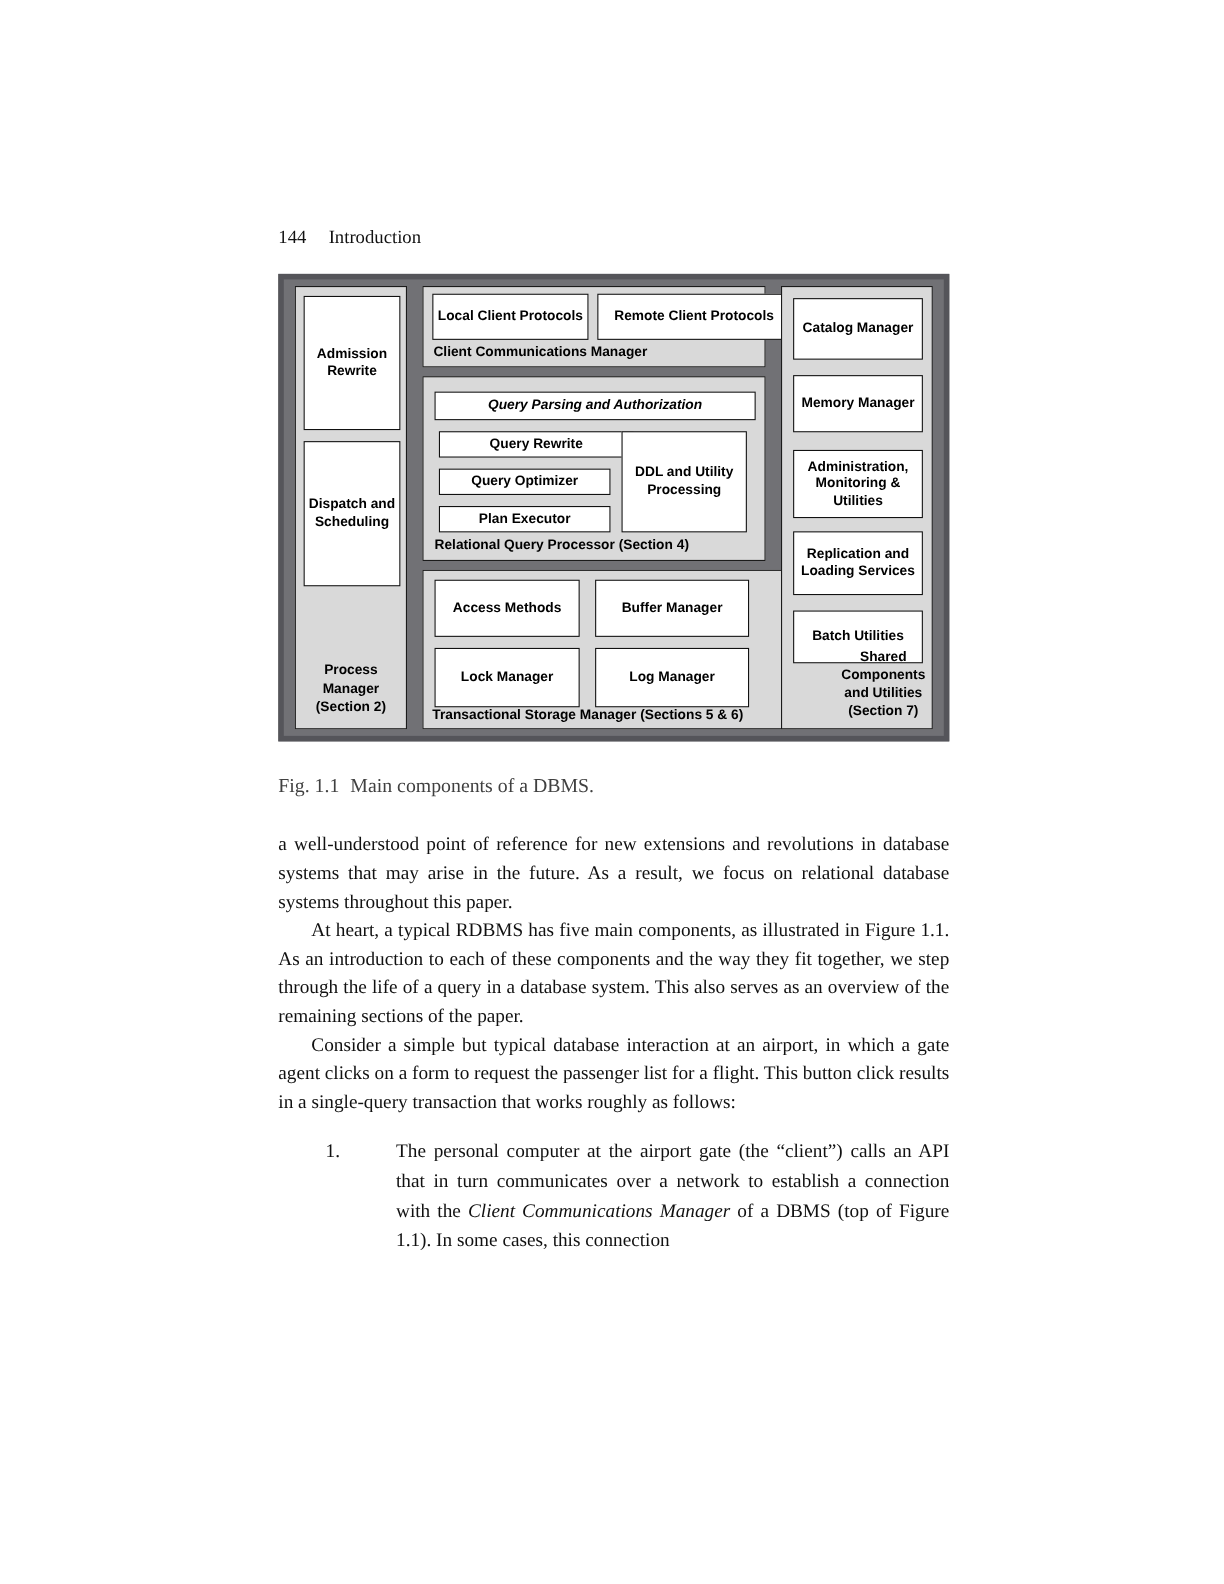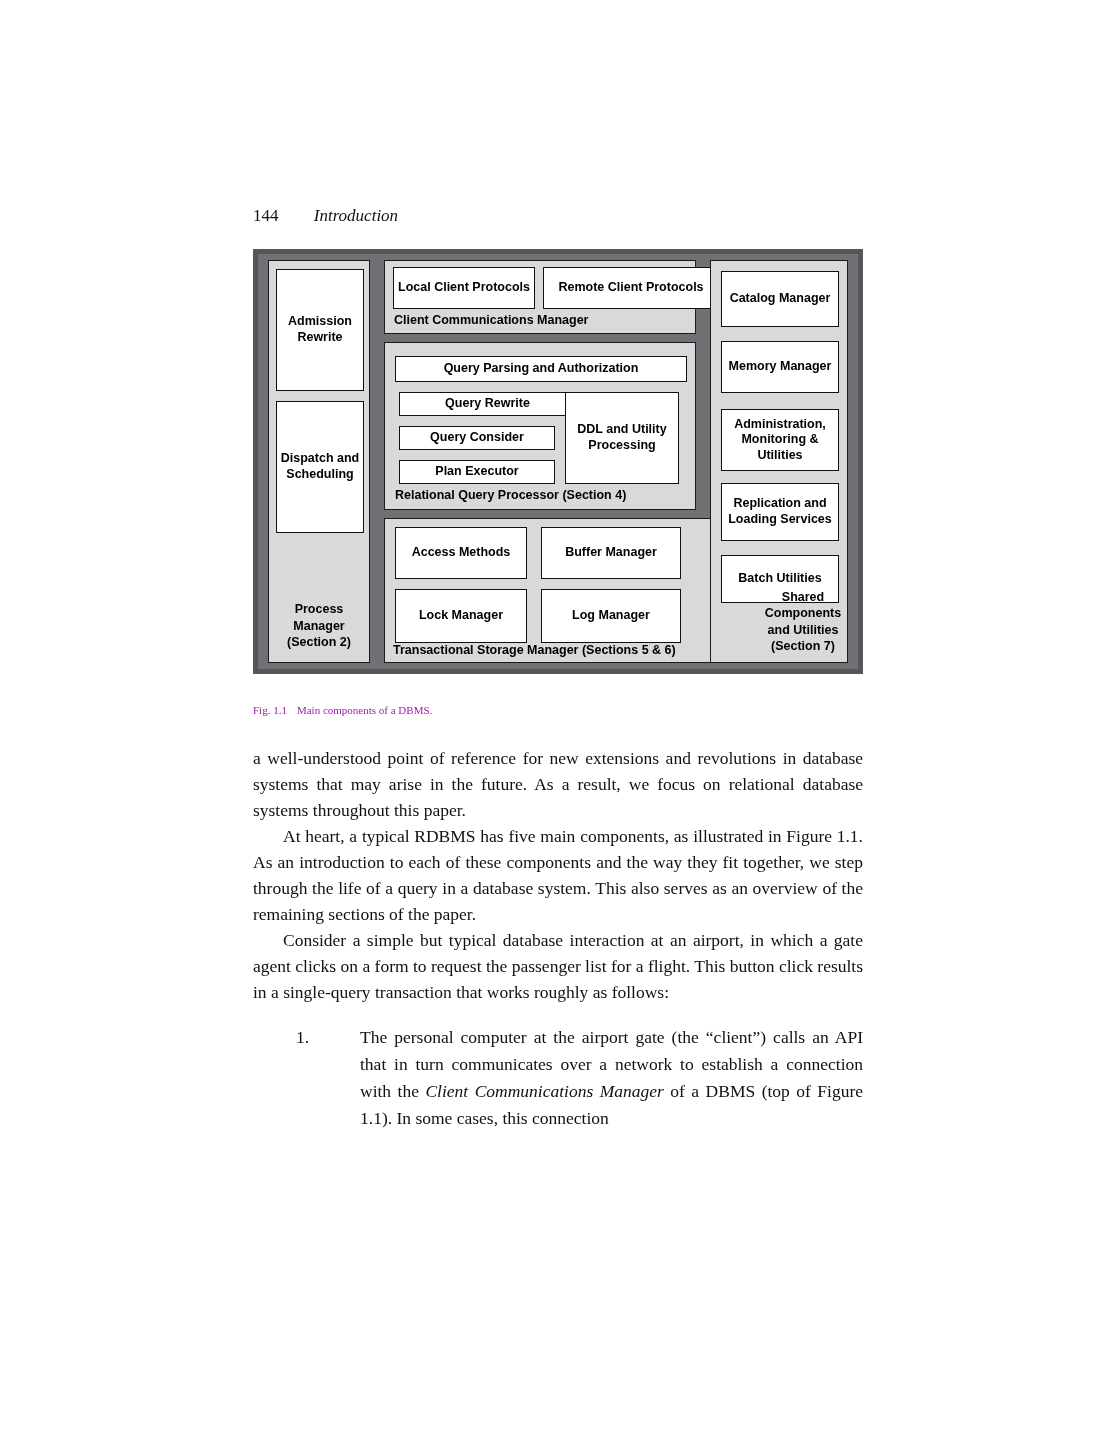--- a/index.html
+++ b/index.html
@@ -3,21 +3,21 @@
 <meta charset="utf-8">
 <style>
   * { margin:0; padding:0; box-sizing:border-box; }
   html,body { background:#ffffff; }
   body { width:1113px; height:1440px; font-family:"Liberation Serif", serif; color:#111; }
   .page { position:relative; width:1113px; height:1440px; background:#ffffff; overflow:hidden; }
   .content { position:absolute; left:253px; top:0; width:610px; }
 
   .header-line { margin-top:206px; font-size:17px; color:#111; }
   .page-num { }
-  .section-title { font-style:italic; margin-left:31px; }
+  .section-title { margin-left:16px; }
 
   
   .figure-box { position:relative; margin-top:23px; width:610px; height:425px;
                 border:5px solid #55555a; background:#717175; }
   .panel { position:absolute; background:#d9d9d9; border:1px solid #1b1b1b; }
   .dbox { position:absolute; background:#ffffff; border:1.5px solid #111;
           display:flex; align-items:center; justify-content:center; text-align:center;
           font-family:"Liberation Sans", sans-serif; font-weight:bold; font-size:12.5px;
           line-height:1.25; color:#000; padding:2px; }
   .plabel { position:absolute; font-family:"Liberation Sans", sans-serif; font-weight:bold;
@@ -29,21 +29,21 @@
     .box-admission   { left:7px; top:8px;   width:88px; height:122px; }
     .box-dispatch    { left:7px; top:140px; width:88px; height:132px; }
     .label-process   { left:0; right:0; bottom:12px; text-align:center; }
 
   .panel-client { left:126px; top:6px; width:312px; height:74px;padding-left:16px; }
     .box-local  { left:8px;   top:6px; width:142px; height:42px; }
     .box-remote { left:158px; top:6px; width:176px; height:42px; }
     .label-client { left:9px; bottom:5px; }
 
   .panel-rqp { left:126px; top:88px; width:312px; height:168px; }
-    .box-parsing   { left:10px;  top:13px;  width:292px; height:26px; }
+    .box-parsing   { left:10px;  top:13px;  width:292px; height:26px;font-style:italic; }
     .box-rewrite   { left:14px;  top:49px;  width:177px; height:24px; }
     .box-optimizer { left:14px;  top:83px;  width:156px; height:24px; }
     .box-executor  { left:14px;  top:117px; width:156px; height:24px; }
     .box-ddl       { left:180px; top:49px;  width:114px; height:92px; }
     .label-rqp { left:10px; bottom:6px;text-align:center; }
 
   .panel-tsm { left:126px; top:264px; width:340px; height:145px; }
     .box-access { left:10px;  top:8px;  width:132px; height:52px; }
     .box-buffer { left:156px; top:8px;  width:140px; height:52px; }
     .box-lock   { left:10px;  top:70px; width:132px; height:54px; }
@@ -52,21 +52,21 @@
 
   .panel-shared { left:452px; top:6px; width:138px; height:403px;padding-left:23px; }
     .box-catalog     { left:10px; top:10px;  width:118px; height:56px; }
     .box-memory      { left:10px; top:80px;  width:118px; height:52px; }
     .box-admin       { left:10px; top:148px; width:118px; height:62px; }
     .box-replication { left:10px; top:222px; width:118px; height:58px; }
     .box-batch       { left:10px; top:294px; width:118px; height:48px; }
     .label-shared { left:4px; right:4px; bottom:8px; text-align:center; }
 
   
-  .caption { margin-top:30px; font-size:11px; color:#a21caf; }
+  .caption { margin-top:30px; font-size:18px; color:#404040; }
   .caption .cap-text { margin-left:10px; }
   .bodytext { margin-top:29px; font-size:17.5px; line-height:26px; text-align:justify; color:#111; }
   .bodytext p { margin:0; }
   .bodytext p.indent { text-indent:30px; }
   .list-item { display:flex; margin-top:19px; margin-left:43px; font-size:17.5px; line-height:27px; }
   .list-num { width:29px; flex:none; }
   .list-text { flex:1; text-align:justify;margin-left:35px; }
   .list-text em { font-style:italic; }
 </style>
 </head>
@@ -90,21 +90,21 @@
 
       <div class="panel panel-client">
         <div class="dbox box-local">Local Client Protocols</div>
         <div class="dbox box-remote">Remote Client Protocols</div>
         <div class="plabel nowrap label-client">Client Communications Manager</div>
       </div>
 
       <div class="panel panel-rqp">
         <div class="dbox box-parsing">Query Parsing and Authorization</div>
         <div class="dbox box-rewrite">Query Rewrite</div>
-        <div class="dbox box-optimizer">Query Consider</div>
+        <div class="dbox box-optimizer">Query Optimizer</div>
         <div class="dbox box-executor">Plan Executor</div>
         <div class="dbox box-ddl">DDL and Utility Processing</div>
         <div class="plabel nowrap label-rqp">Relational Query Processor (Section 4)</div>
       </div>
 
       <div class="panel panel-tsm">
         <div class="dbox box-access">Access Methods</div>
         <div class="dbox box-buffer">Buffer Manager</div>
         <div class="dbox box-lock">Lock Manager</div>
         <div class="dbox box-log">Log Manager</div>

